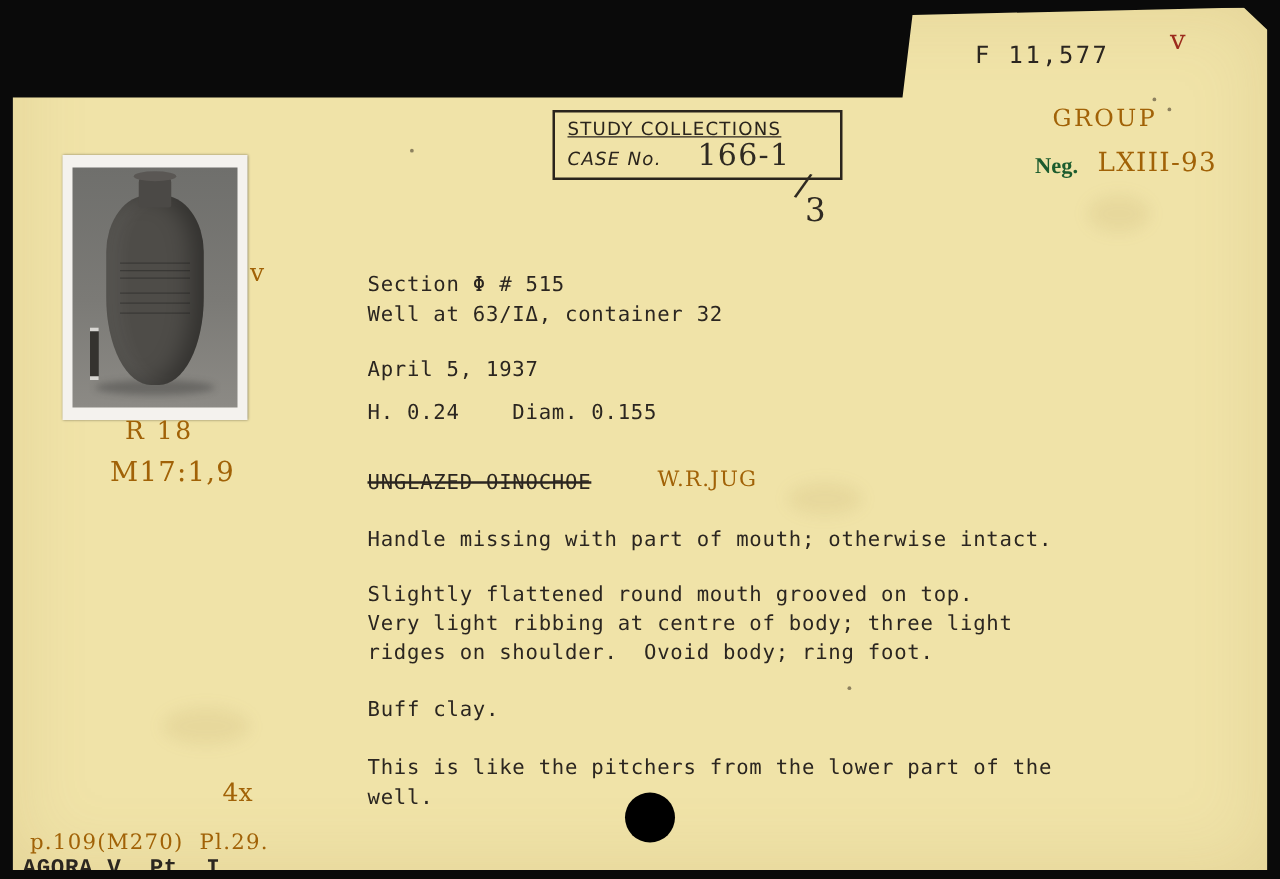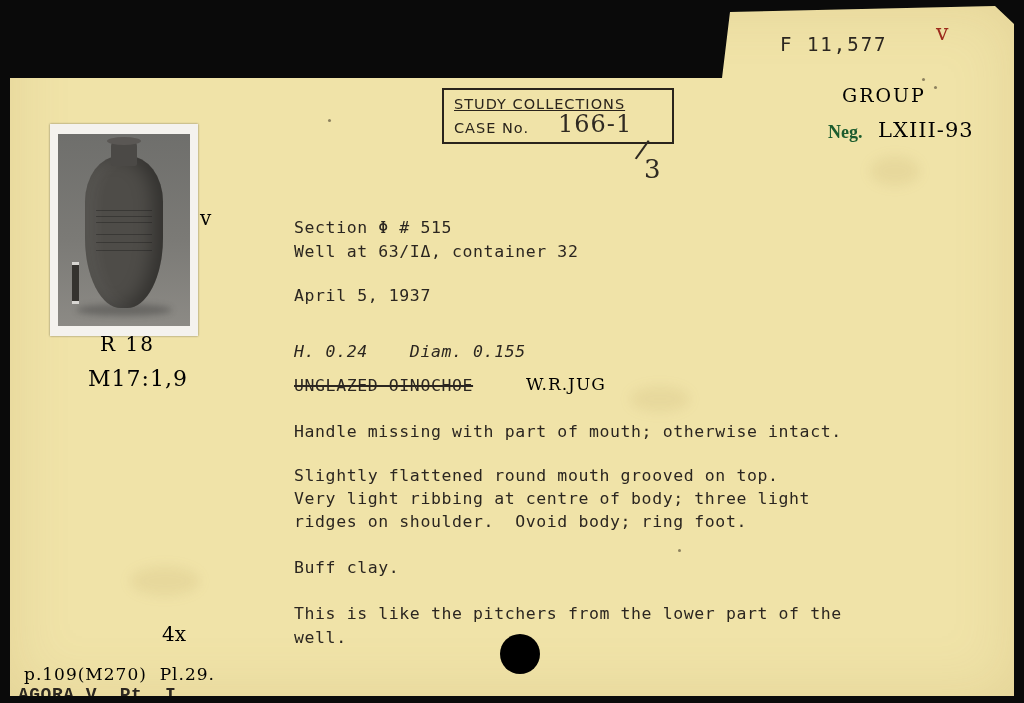--- a/index.html
+++ b/index.html
@@ -61,21 +61,21 @@
     text-decoration-thickness: 2px;
   }
 
   
   .hand {
     position: absolute;
     font-family: "DejaVu Serif", serif;
     color: #2f2a22;
     white-space: pre;
   }
-  .hand.pencil { color: #000000; }
+  .hand.pencil { color: #a16207; }
   .hand.red { color: #9c2b1d; }
   .hand.green { color: #1c5c2e; font-weight: bold; font-family: "Liberation Serif", serif; }
 
   
   #stamp-box {
     position: absolute;
     left: 432px;
     top: 82px;
     width: 232px;
     height: 56px;
@@ -209,21 +209,21 @@
     <div class="hand red" style="left:926px;top:14px;font-size:22px;">v</div>
 
     <div class="hand pencil" style="left:832px;top:78px;font-size:19px;letter-spacing:2px;">GROUP</div>
     <div class="dot" style="left:924px;top:80px;"></div>
 
     <div class="hand green" style="left:818px;top:116px;font-size:18px;">Neg.</div>
     <div class="hand pencil" style="left:868px;top:112px;font-size:21px;letter-spacing:1px;">LXIII-93</div>
 
     <div id="stamp-box">
       <div class="stamp-line" style="top:6px;text-decoration:underline;">STUDY COLLECTIONS</div>
-      <div class="stamp-line" style="top:30px;">CASE No.</div>
+      <div class="stamp-line" style="top:30px;font-style:italic;">CASE No.</div>
     </div>
     <div class="hand" style="left:548px;top:104px;font-size:24px;letter-spacing:1px;">166-1</div>
 
     <div class="hand" style="left:628px;top:128px;font-size:26px;transform:rotate(18deg);">/</div>
     <div class="hand" style="left:634px;top:148px;font-size:26px;">3</div>
 
     <div id="photo-frame">
       <div id="photo-inner">
         <div id="shadow"></div>
         <div id="jug">
@@ -245,39 +245,39 @@
     <div class="hand pencil" style="left:90px;top:326px;font-size:20px;letter-spacing:2px;">R 18</div>
 
     <div class="hand pencil" style="left:78px;top:360px;font-size:22px;letter-spacing:1px;">M17:1,9</div>
 
     <div class="typed" style="left:284px;top:210px;">Section Φ # 515</div>
 
     <div class="typed" style="left:284px;top:234px;">Well at 63/IΔ, container 32</div>
 
     <div class="typed" style="left:284px;top:278px;">April 5, 1937</div>
 
-    <div class="typed" style="left:284px;top:334px;font-style:italic;">H. 0.24    Diam. 0.155</div>
+    <div class="typed" style="left:284px;top:312px;">H. 0.24    Diam. 0.155</div>
 
     <div class="typed strike" style="left:284px;top:368px;">UNGLAZED OINOCHOE</div>
 
     <div class="hand pencil" style="left:516px;top:368px;font-size:17px;letter-spacing:1px;">W.R.JUG</div>
 
     <div class="typed" style="left:284px;top:414px;">Handle missing with part of mouth; otherwise intact.</div>
 
     <div class="typed" style="left:284px;top:481px;">Very light ribbing at centre of body; three light</div>
     <div class="typed" style="left:284px;top:458px;">Slightly flattened round mouth grooved on top.</div>
     <div class="typed" style="left:284px;top:504px;">ridges on shoulder.  Ovoid body; ring foot.</div>
 
     <div class="typed" style="left:284px;top:550px;">Buff clay.</div>
 
     <div class="typed" style="left:284px;top:596px;">This is like the pitchers from the lower part of the</div>
     <div class="typed" style="left:284px;top:620px;">well.</div>
 
     <div id="punch-hole"></div>
 
-    <div class="hand pencil" style="left:152px;top:616px;font-size:20px;">4x</div>
+    <div class="hand pencil" style="left:168px;top:616px;font-size:20px;">4x</div>
 
     <div class="typed" style="left:8px;top:655px;font-family:Liberation Mono, monospace;font-size:18px;letter-spacing:0.5px;font-weight:bold;margin-top:22px;">AGORA V, Pt. I</div>
 
     <div class="hand pencil" style="left:14px;top:658px;font-size:17px;letter-spacing:1px;">p.109(M270)  Pl.29.</div>
 
   </div>
 </div>
 
 </body></html>

